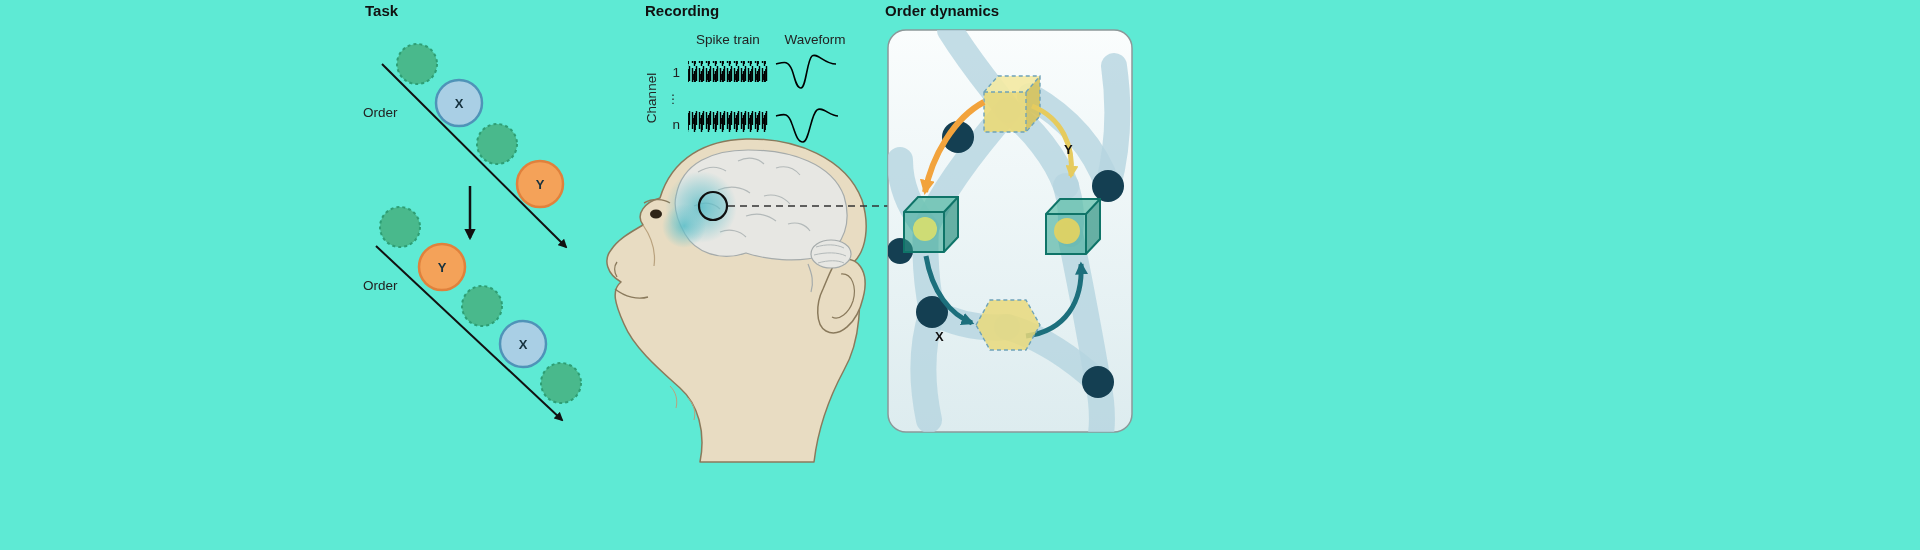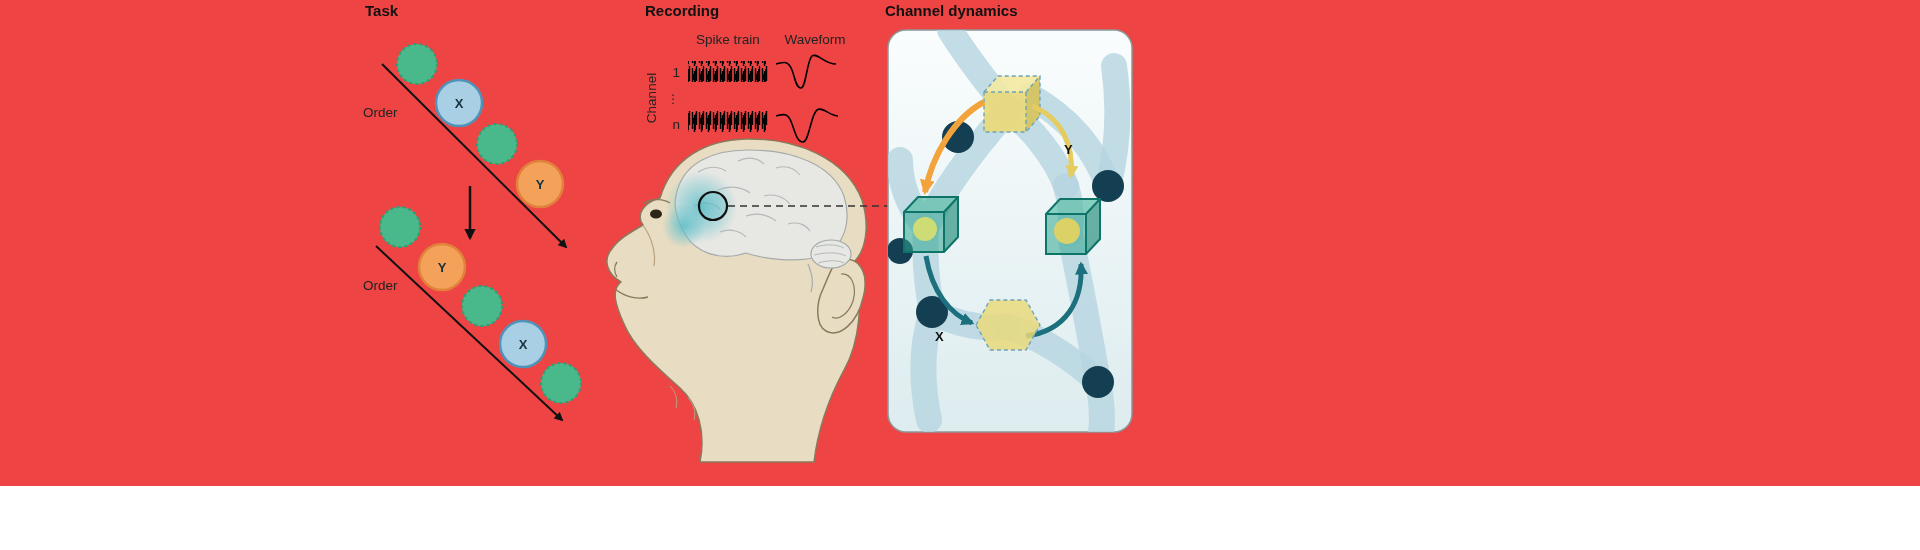--- a/index.html
+++ b/index.html
@@ -1,16 +1,16 @@
 <!DOCTYPE html>
 <html><head>
 <meta charset="utf-8">
 <style>
   html,body{margin:0;padding:0;background:#ffffff;}
-  .stage{position:relative;width:1920px;height:486px;background:#ef4444;overflow:hidden;
+  .stage{position:relative;width:1920px;height:550px;background:#5eead4;overflow:hidden;
          font-family:"Liberation Sans",sans-serif;}
   .panel{position:absolute;top:0;}
   .panel-task{left:360px;width:245px;height:445px;}
   .panel-recording{left:600px;width:292px;height:470px;text-decoration:underline;}
   .panel-neural{left:880px;width:260px;height:445px;}
   .panel-title{position:absolute;top:2px;margin:0;font-size:15px;font-weight:bold;color:#111;z-index:2;}
   .panel-task .panel-title{left:5px;}
   .panel-recording .panel-title{left:45px;}
   .panel-neural .panel-title{left:5px;}
   .panel svg{position:absolute;left:0;top:0;display:block;}
@@ -132,21 +132,21 @@
 
         <circle cx="101" cy="207" r="36" fill="url(#tealGlow)"></circle>
         <circle cx="84" cy="226" r="22" fill="url(#tealGlow)"></circle>
         <circle cx="113" cy="206" r="14" fill="rgba(83,188,198,0.25)" stroke="#101010" stroke-width="2.2"></circle>
         <path d="M128,206 H292" stroke="#333" stroke-width="1.5" stroke-dasharray="7,5"></path>
       </g>
     </svg>
   </section>
 
   <section class="panel panel-neural">
-    <h2 class="panel-title">Channel dynamics</h2>
+    <h2 class="panel-title">Order dynamics</h2>
     <svg width="260" height="445" viewBox="0 0 260 445">
       <defs>
         <linearGradient id="bgGrad" x1="0" y1="0" x2="0" y2="1">
           <stop offset="0%" stop-color="#fafdfd"></stop>
           <stop offset="100%" stop-color="#ddecef"></stop>
         </linearGradient>
         <clipPath id="panelClip">
             <rect x="8" y="30" width="244" height="402" rx="18"></rect>
           </clipPath>
         <marker id="arrowOrange" viewBox="0 0 10 10" refX="8" refY="5" markerWidth="15" markerHeight="15" markerUnits="userSpaceOnUse" orient="auto">

